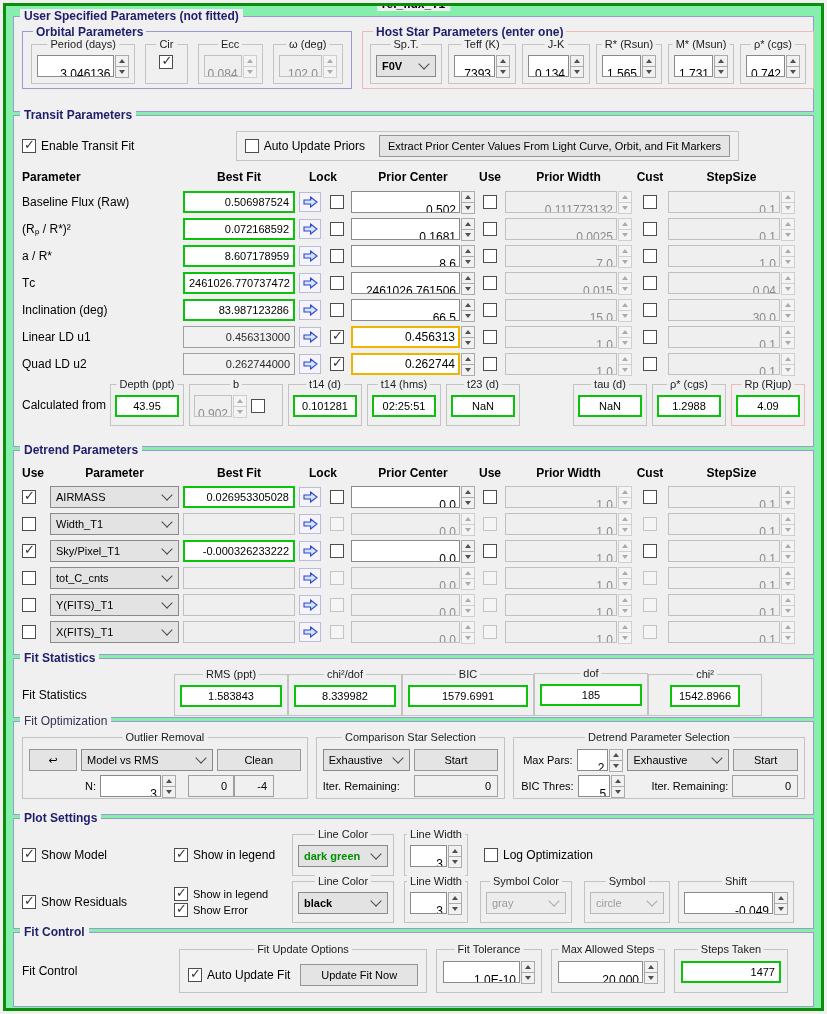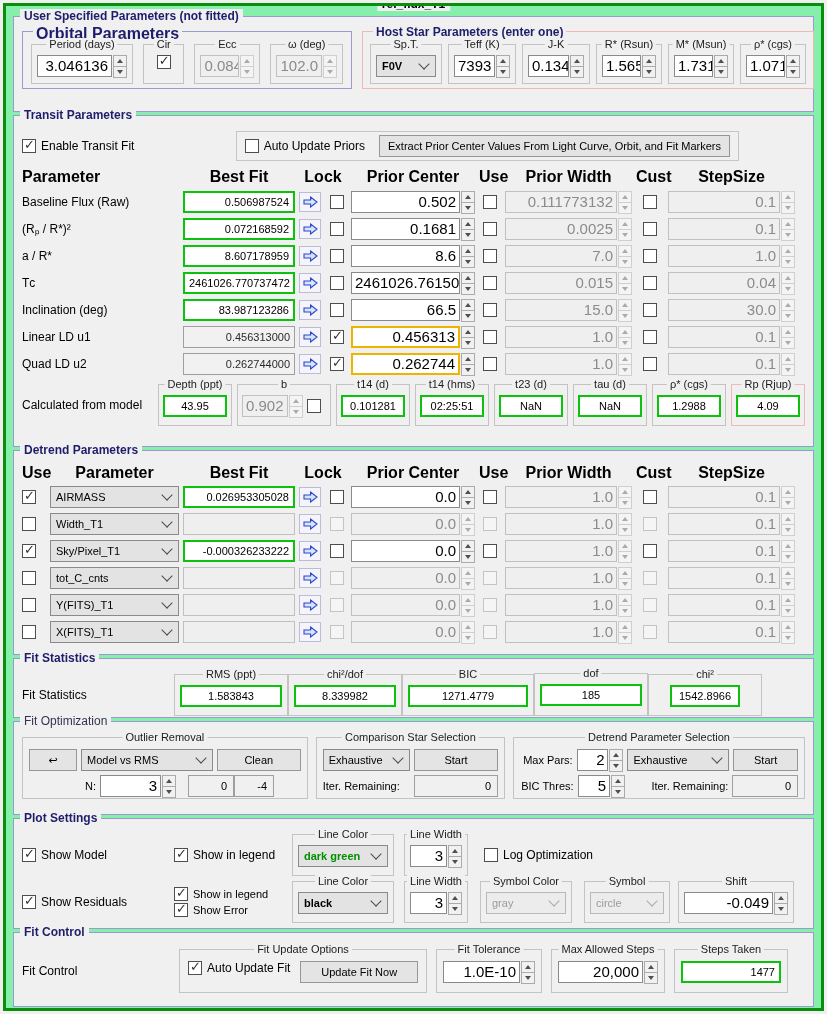--- a/index.html
+++ b/index.html
@@ -26,21 +26,21 @@
          overflow:hidden;white-space:nowrap}
   .field.green{border:2px solid #0cc20c;line-height:17px}
   .field.center{text-align:center}
   .field.roval{background:#f1f1f1;color:#2a2a2a}
   .field.dis{background:#efefef;border-color:#c0c0c0;color:#8b8b8b}
   .counter{box-sizing:border-box;height:22px;border:1px solid #9f9f9f;background:#f0f0f0;
            font-size:11px;line-height:20px;padding:0 6px;text-align:right}
   
   .spinfield{display:flex;height:22px;box-sizing:border-box;align-items:stretch}
   .spinfield .val{flex:1;min-width:0;box-sizing:border-box;border:1px solid #8a8a8a;
-      background:#fff;text-align:right;padding:2px 3px 0;font-size:15px;line-height:16px;
+      background:#fff;text-align:right;padding:10px 3px 0;font-size:12px;line-height:16px;
       overflow:hidden;white-space:nowrap}
   .spinfield.orange .val{border:2px solid #edb500;padding-top:1px}
   .spinfield.dis .val{background:#efefef;color:#8b8b8b;border-color:#c0c0c0}
   .spin{display:flex;flex-direction:column;width:14px;margin-left:1px;flex:none}
   .sb{position:relative;flex:1;background:#f1f1f1;border:1px solid #ababab;margin-bottom:-1px}
   .sb::after{content:"";position:absolute;left:50%;top:50%;transform:translate(-50%,-50%);
      width:0;height:0;border-left:3px solid transparent;border-right:3px solid transparent}
   .sb.up::after{border-bottom:4px solid #4f4f4f}
   .sb.dn::after{border-top:4px solid #4f4f4f}
   .dis .sb{background:#f4f4f4;border-color:#cfcfcf}
@@ -66,21 +66,21 @@
   .btn{display:flex;align-items:center;justify-content:center;box-sizing:border-box;
        border:1px solid #969696;background:#e4e4e4;height:22px;padding:0 8px;
        font-size:11px;white-space:nowrap;cursor:default}
   .arrowbtn{width:22px;height:20px;box-sizing:border-box;border:1px solid #bcbcd9;
        background:#f4f4fa;display:flex;align-items:center;justify-content:center}
   
   .tgrid{display:grid;grid-template-columns:157px 112px 24px 20px 124px 22px 127px 28px 127px;
          column-gap:4px;align-items:center}
   .dgrid{display:grid;grid-template-columns:24px 129px 112px 24px 20px 124px 22px 127px 28px 127px;
          column-gap:4px;align-items:center}
-  .thead span,.dhead span{font-weight:bold;font-size:16px;text-align:center;white-space:nowrap}
+  .thead span,.dhead span{font-weight:bold;font-size:12px;text-align:center;white-space:nowrap}
   .trow{height:27px}
   .drow{height:27px}
   .plabel{font-size:12px;white-space:nowrap;overflow:hidden}
   .jcenter{justify-self:center}
   
   .sec-user{height:96px}
   .sec-transit{height:332px}
   .sec-detrend{height:205px}
   .sec-stats{height:60px}
   .sec-opt{height:94px}
@@ -98,21 +98,21 @@
 </head>
 <body>
 
 <div class="window">
   <span class="wtitle">rel_flux_T1</span>
 
   <div class="group sec-user">
     <span class="gtitle">User Specified Parameters (not fitted)</span>
     <div class="row" style="gap:10px;align-items:flex-start;margin-top:2px">
       <div class="minigroup blueb" style="width:330px;height:58px;padding:12px 8px 4px;display:flex;gap:10px;align-items:center">
-        <span class="glabel" style="left:10px;transform:none;font-weight:bold;color:#1d1d6b;font-size:16px">Orbital Parameters</span>
+        <span class="glabel" style="left:10px;transform:none;font-weight:bold;color:#1d1d6b;font-size:12px">Orbital Parameters</span>
         <div class="minigroup" style="width:110px;height:40px">
           <span class="glabel">Period (days)</span>
           <div class="spinfield">
               <span class="val">3.046136</span>
               <span class="spin">
                 <span class="sb up"></span>
                 <span class="sb dn"></span>
               </span>
             </div>
         </div>
@@ -186,21 +186,21 @@
               <span class="val">1.731</span>
               <span class="spin">
                 <span class="sb up"></span>
                 <span class="sb dn"></span>
               </span>
             </div>
         </div>
         <div class="minigroup" style="width:66px;height:40px">
           <span class="glabel">ρ* (cgs)</span>
           <div class="spinfield">
-              <span class="val">1.071</span>
+              <span class="val">0.742</span>
               <span class="spin">
                 <span class="sb up"></span>
                 <span class="sb dn"></span>
               </span>
             </div>
         </div>
       </div>
     </div>
   </div>
 
@@ -487,21 +487,21 @@
             <div class="field green center">0.101281</div>
           </div>
           <div class="minigroup" style="width: 74px; height: 42px; padding: 10px 4px 4px;">
             <span class="glabel">t14 (hms)</span>
             <div class="field green center">02:25:51</div>
           </div>
           <div class="minigroup" style="width: 74px; height: 42px; padding: 10px 4px 4px;">
             <span class="glabel">t23 (d)</span>
             <div class="field green center">NaN</div>
           </div>
-          <div class="minigroup" style="width: 74px; height: 42px; padding: 10px 4px 4px;">
+          <div class="minigroup" style="width: 74px; height: 42px; padding: 10px 4px 4px; margin-left: 48px;">
             <span class="glabel">tau (d)</span>
             <div class="field green center">NaN</div>
           </div>
           <div class="minigroup" style="width: 74px; height: 42px; padding: 10px 4px 4px;">
             <span class="glabel">ρ* (cgs)</span>
             <div class="field green center">1.2988</div>
           </div>
           <div class="minigroup pinkb" style="width: 74px; height: 42px; padding: 10px 4px 4px;">
             <span class="glabel">Rp (Rjup)</span>
             <div class="field green center">4.09</div>
@@ -757,21 +757,21 @@
           <div class="minigroup" style="width: 114px; height: 42px; padding: 10px 5px 4px;">
             <span class="glabel">RMS (ppt)</span>
             <div class="field green center">1.583843</div>
           </div>
           <div class="minigroup" style="width: 114px; height: 42px; padding: 10px 5px 4px;">
             <span class="glabel">chi²/dof</span>
             <div class="field green center">8.339982</div>
           </div>
           <div class="minigroup" style="width: 132px; height: 42px; padding: 10px 5px 4px;">
             <span class="glabel">BIC</span>
-            <div class="field green center">1271.4779</div>
+            <div class="field green center">1579.6991</div>
           </div>
           <div class="minigroup" style="width: 114px; height: 43px; padding: 10px 5px 4px;">
             <span class="glabel">dof</span>
             <div class="field green center">185</div>
           </div>
           <div class="minigroup" style="width: 114px; height: 42px; padding: 10px 21px 4px;">
             <span class="glabel">chi²</span>
             <div class="field green center">1542.8966</div>
           </div>
         </div>
@@ -942,21 +942,21 @@
             </span>
           </div>
       </div>
     </div>
   </div>
 
   <div class="group sec-control">
     <span class="gtitle">Fit Control</span>
     <div class="row" style="gap:9px;margin-top:4px">
       <span class="plabel" style="width:148px">Fit Control</span>
-      <div class="minigroup" style="width:248px;height:44px;display:flex;gap:10px;align-items:flex-start;padding:11px 8px 4px">
+      <div class="minigroup" style="width:248px;height:44px;display:flex;gap:10px;align-items:center;padding:11px 8px 4px">
         <span class="glabel">Fit Update Options</span>
         <label class="cbwrap">
           <span class="cbx checked"></span>
           <span>Auto Update Fit</span>
         </label>
         <div class="btn" style="flex:1">Update Fit Now</div>
       </div>
       <div class="minigroup" style="width:106px;height:44px;padding:11px 6px 4px">
         <span class="glabel">Fit Tolerance</span>
         <div class="spinfield">

